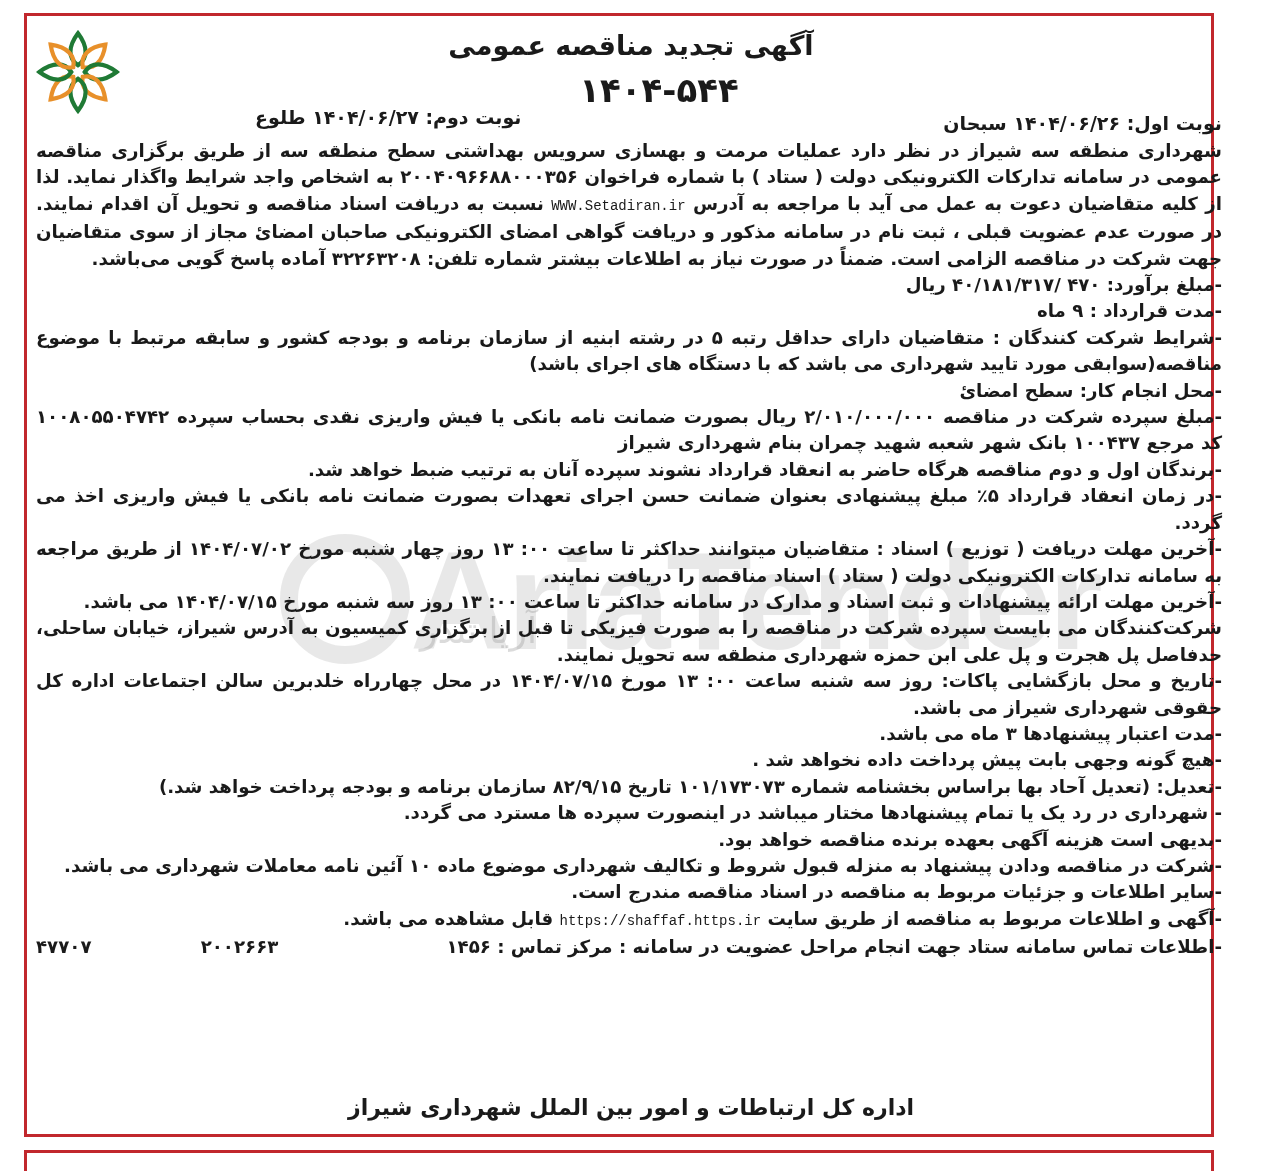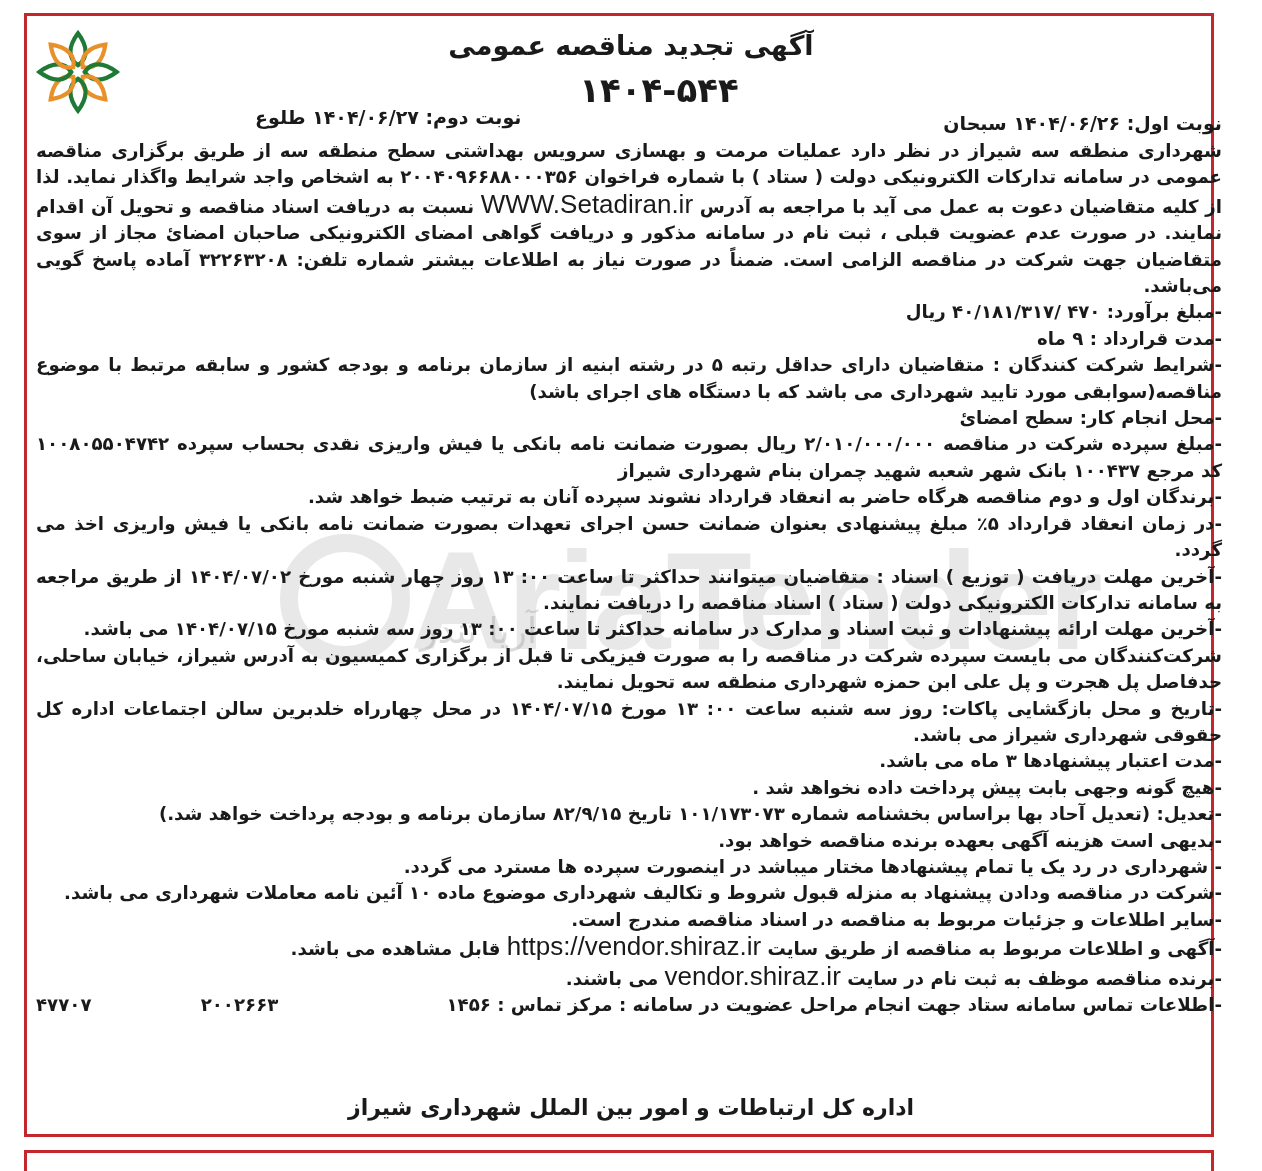--- a/index.html
+++ b/index.html
@@ -23,21 +23,21 @@
             font-weight:bold; font-size:34px; direction:rtl;margin-left:28px; }
   .nobat1 { position:absolute; right:40px; top:112px; font-weight:bold; font-size:19px; direction:rtl; }
   .nobat2 { position:absolute; left:255px; top:106px; font-weight:bold; font-size:19px; direction:rtl; }
   .body-text { position:absolute; left:36px; right:40px; top:138px; direction:rtl; text-align:justify;
                font-weight:bold; font-size:18.2px; line-height:26.4px; }
   .body-text p { margin:0; }
   .contacts { display:flex; direction:rtl; justify-content:space-between; }
   .contacts .c-num1 { margin-right:59px; }
   .footer { position:absolute; left:0; width:1262px; top:1095px; text-align:center;
             font-weight:bold; font-size:22px; direction:rtl; }
-  .latin { font-family:Liberation Sans, sans-serif; font-weight:normal; font-size:26px; }
+  .latin { font-family:Liberation Mono, monospace; font-weight:normal; font-size:14px; }
 </style>
 </head>
 <body>
 
 <div class="frame"></div>
 <div class="frame2"></div>
 
 <div class="watermark">
   <div class="wm-ring"></div>
   <div class="wm-text">AriaTender</div>
@@ -89,29 +89,26 @@
   <p>-مبلغ سپرده شرکت در مناقصه ۲/۰۱۰/۰۰۰/۰۰۰ ریال بصورت ضمانت نامه بانکی یا فیش واریزی نقدی بحساب سپرده ۱۰۰۸۰۵۵۰۴۷۴۲ کد مرجع ۱۰۰۴۳۷ بانک  شهر  شعبه  شهید چمران بنام شهرداری شیراز</p>
   <p>-برندگان اول و دوم مناقصه هرگاه حاضر به انعقاد قرارداد نشوند سپرده آنان به ترتیب ضبط خواهد شد.</p>
   <p>-در زمان انعقاد قرارداد ۵٪ مبلغ پیشنهادی بعنوان ضمانت حسن اجرای تعهدات بصورت ضمانت نامه بانکی یا فیش واریزی اخذ می گردد.</p>
   <p>-آخرین مهلت دریافت ( توزیع ) اسناد : متقاضیان میتوانند حداکثر تا ساعت ۰۰: ۱۳ روز چهار شنبه مورخ ۱۴۰۴/۰۷/۰۲ از طریق مراجعه به سامانه تدارکات الکترونیکی دولت ( ستاد ) اسناد مناقصه را دریافت نمایند.</p>
   <p>-آخرین مهلت ارائه پیشنهادات و ثبت اسناد و مدارک در سامانه حداکثر تا ساعت ۰۰: ۱۳ روز سه شنبه مورخ ۱۴۰۴/۰۷/۱۵ می باشد.</p>
   <p>شرکت‌کنندگان می بایست سپرده شرکت در مناقصه را به صورت فیزیکی تا قبل از برگزاری کمیسیون به آدرس شیراز، خیابان ساحلی، حدفاصل پل هجرت و پل علی ابن حمزه شهرداری منطقه سه تحویل نمایند.</p>
   <p>-تاریخ و محل بازگشایی پاکات: روز سه شنبه ساعت  ۰۰: ۱۳ مورخ ۱۴۰۴/۰۷/۱۵ در  محل چهارراه خلدبرین سالن اجتماعات اداره کل حقوقی شهرداری  شیراز می باشد.</p>
   <p>-مدت اعتبار پیشنهادها ۳ ماه می باشد.</p>
   <p>-هیچ گونه وجهی بابت پیش پرداخت داده نخواهد شد .</p>
   <p>-تعدیل: (تعدیل آحاد بها براساس بخشنامه شماره ۱۰۱/۱۷۳۰۷۳ تاریخ ۸۲/۹/۱۵ سازمان برنامه و بودجه پرداخت خواهد شد.)</p>
+  <p>- شهرداری در رد یک یا تمام پیشنهادها  مختار میباشد در اینصورت سپرده ها مسترد می گردد.</p>
   <p>-بدیهی است هزینه آگهی بعهده برنده مناقصه خواهد بود.</p>
-  <p>- شهرداری در رد یک یا تمام پیشنهادها  مختار میباشد در اینصورت سپرده ها مسترد می گردد.</p>
   <p>-شرکت در مناقصه ودادن پیشنهاد به منزله قبول شروط و تکالیف شهرداری موضوع ماده ۱۰ آئین نامه معاملات شهرداری می باشد.</p>
   <p>-سایر اطلاعات و جزئیات مربوط به مناقصه در اسناد مناقصه مندرج است.</p>
   <p>
-    <span>-آگهی و اطلاعات مربوط به مناقصه از طریق سایت </span><span class="latin">https://vendor.shiraz.ir</span><span> قابل مشاهده می باشد.</span>
-  </p>
-  <p>
-    <span>-برنده مناقصه موظف به ثبت نام در سایت </span><span class="latin">vendor.shiraz.ir</span><span> می باشند.</span>
+    <span>-آگهی و اطلاعات مربوط به مناقصه از طریق سایت </span><span class="latin">https://shaffaf.https.ir</span><span> قابل مشاهده می باشد.</span>
   </p>
   <div class="contacts">
     <span>-اطلاعات تماس سامانه ستاد جهت انجام مراحل عضویت در سامانه : مرکز تماس : ۱۴۵۶</span>
     <span class="c-num1">۲۰۰۲۶۶۳</span>
     <span>۴۷۷۰۷</span>
   </div>
 </div>
 
 <div class="footer">اداره کل ارتباطات و امور بین الملل شهرداری شیراز</div>
 

